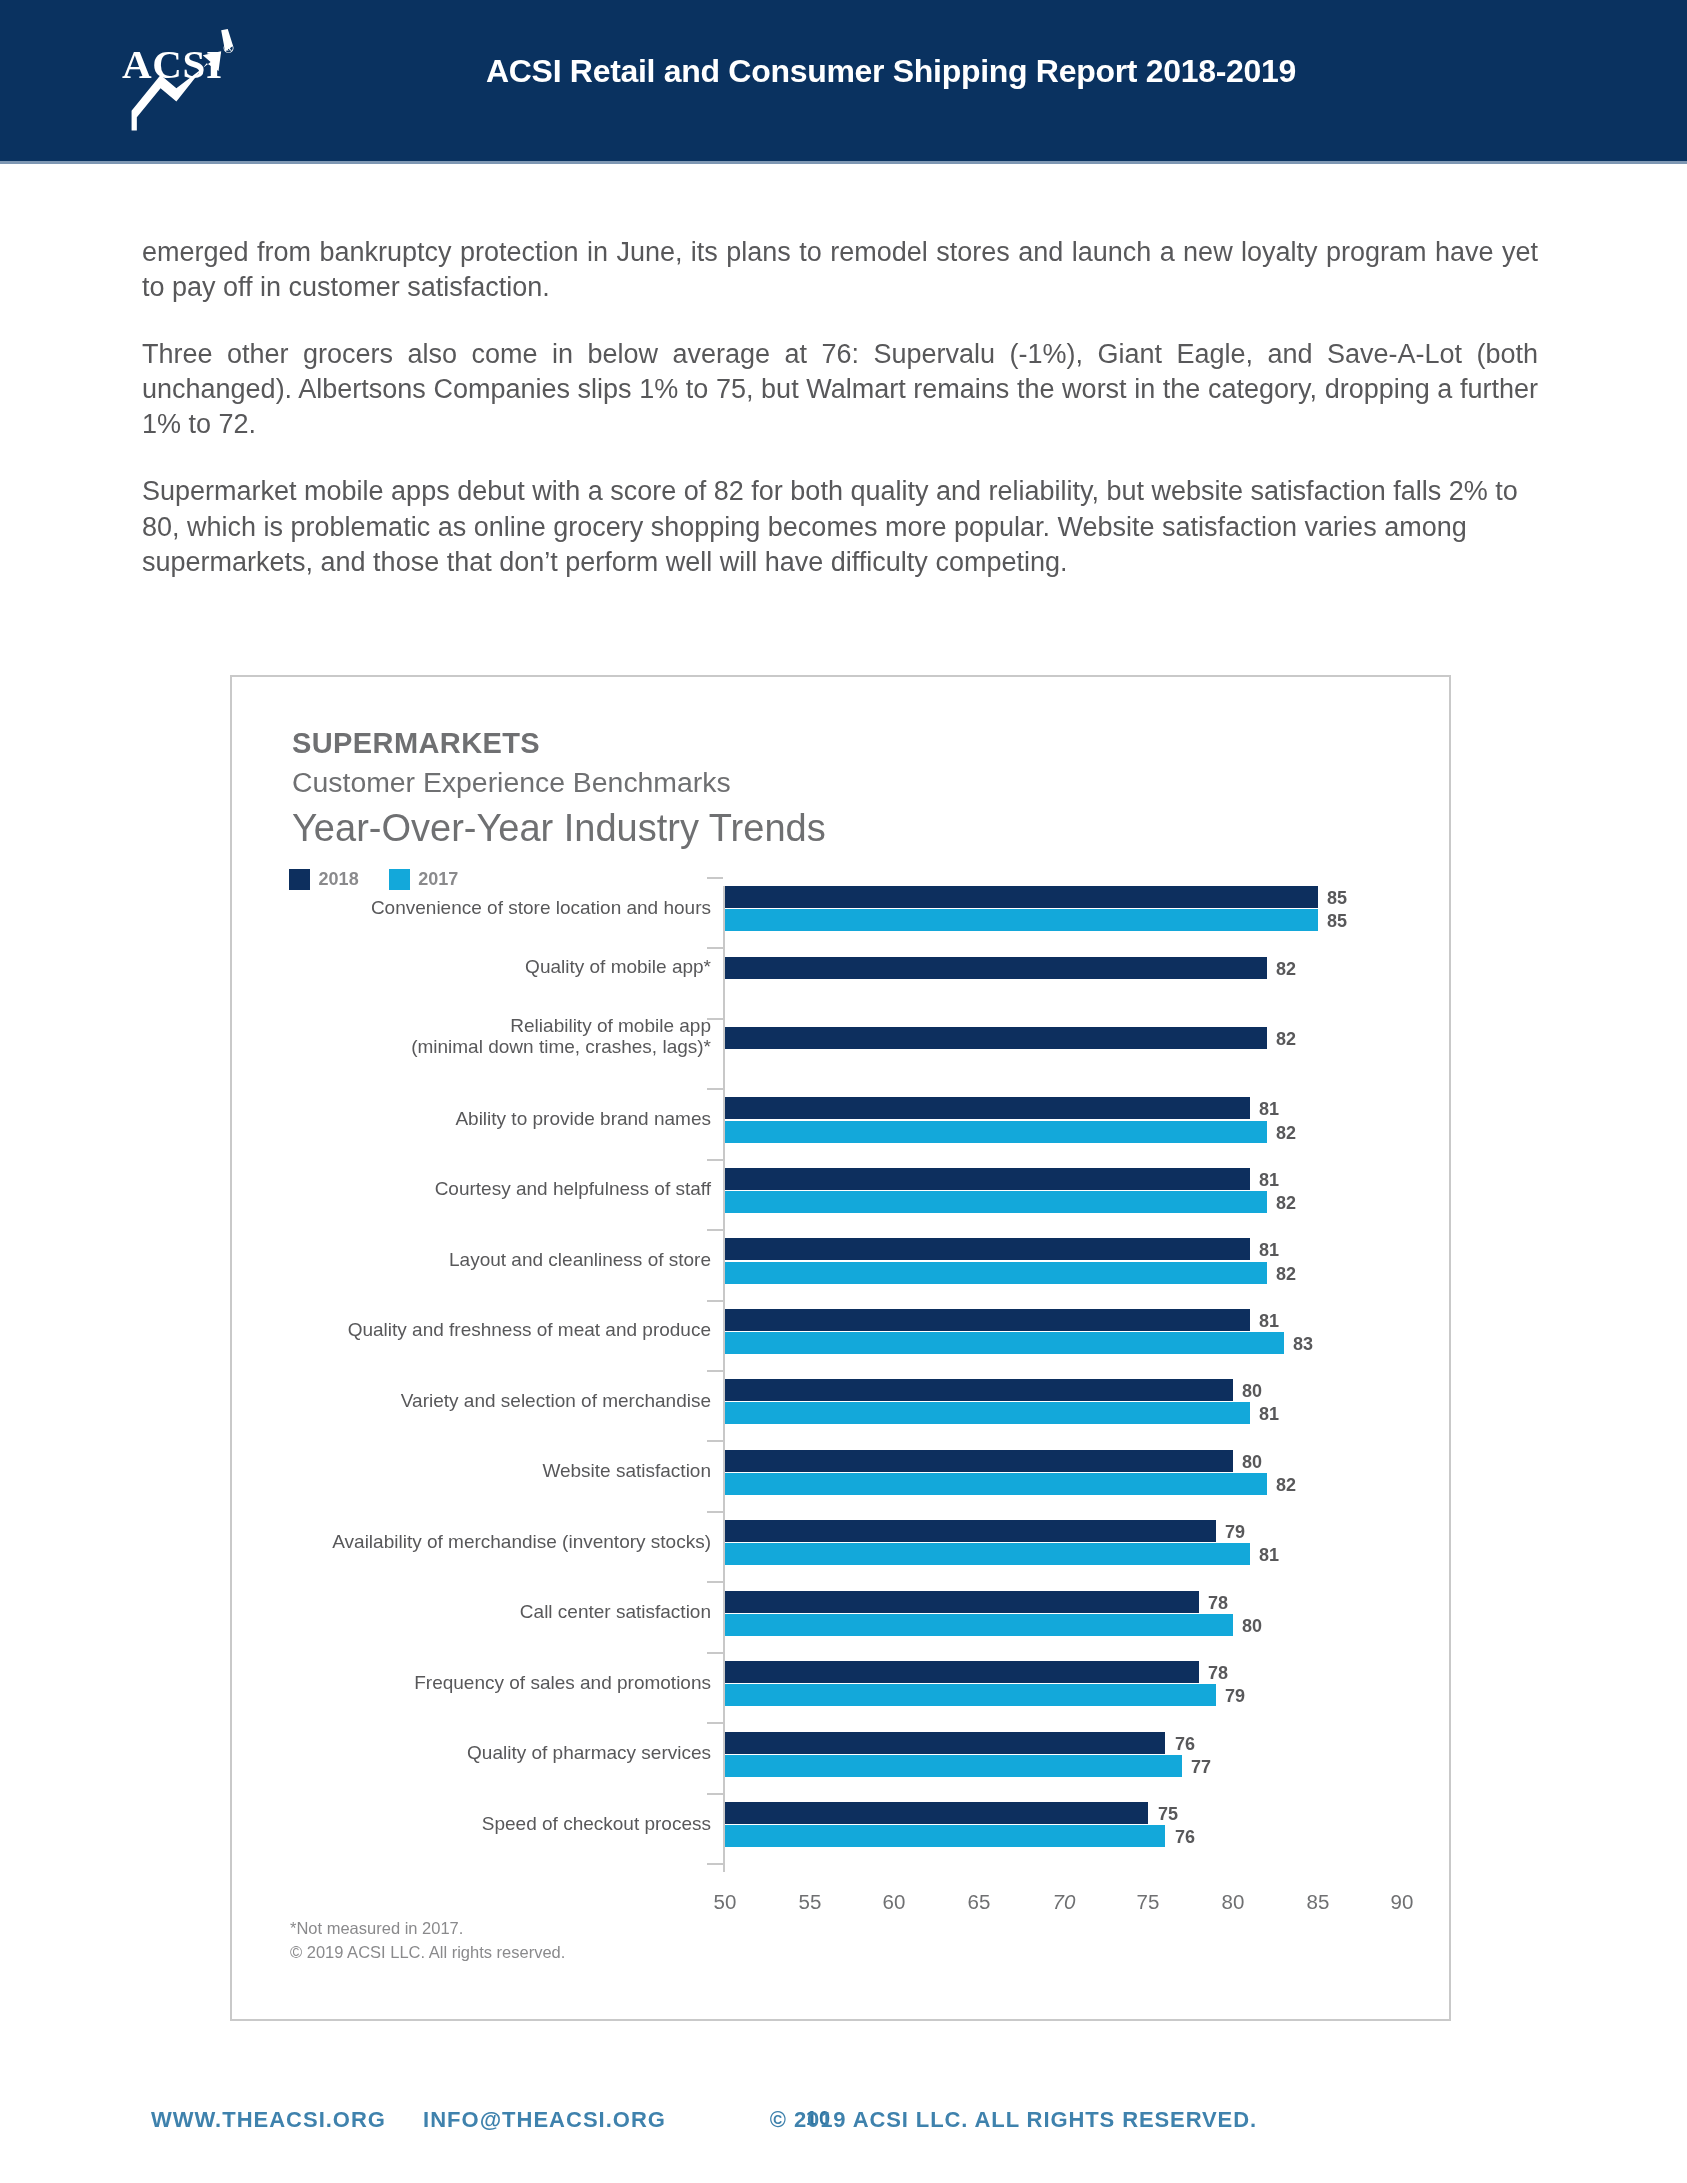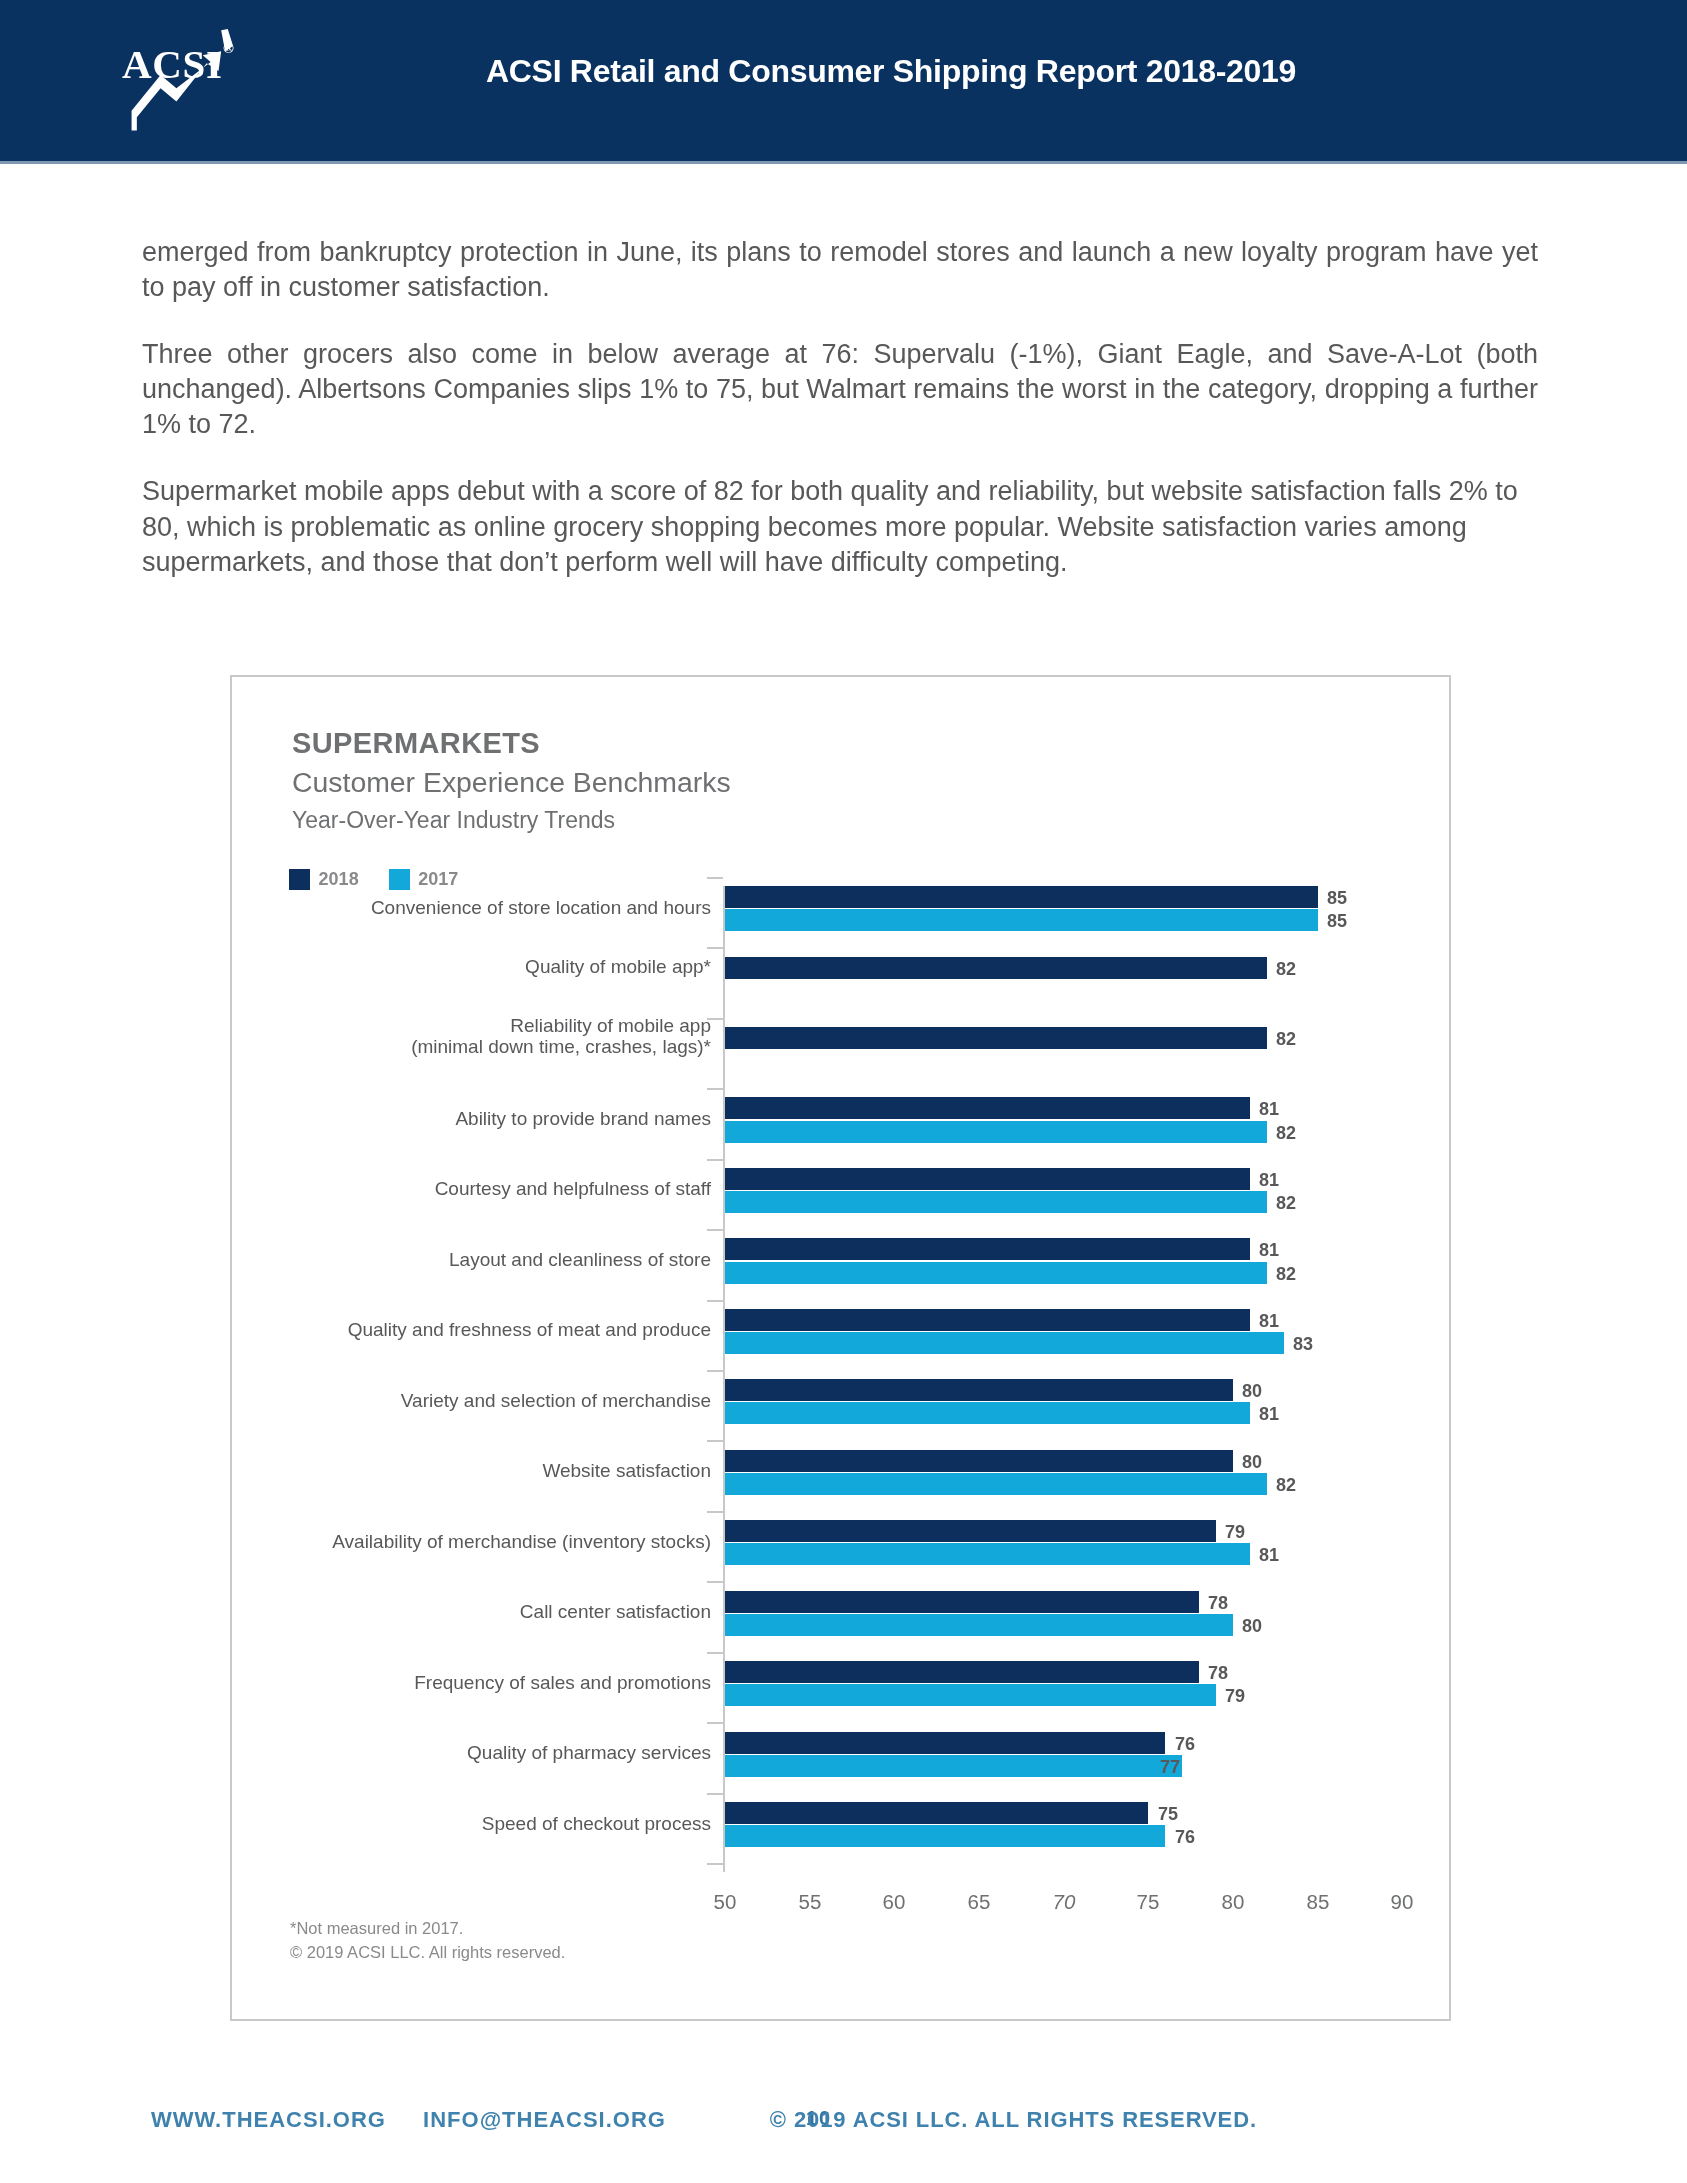--- a/index.html
+++ b/index.html
@@ -60,21 +60,21 @@
   .chart-title1{
     position:absolute;left:60px;top:50px;
     font-size:29px;font-weight:bold;color:#6f7072;letter-spacing:0.4px;
   }
   .chart-title2{
     position:absolute;left:60px;top:89px;
     font-size:28.4px;color:#6f7072;font-weight:normal;
   }
   .chart-title3{
     position:absolute;left:60px;top:130px;
-    font-size:23px;color:#6f7072;font-weight:normal;
+    font-size:38px;color:#6f7072;font-weight:normal;
   }
   .legend{
     position:absolute;left:57px;top:192px;display:flex;align-items:center;
   }
   .legend-item{display:flex;align-items:center;margin-right:30px;}
   .legend-swatch{width:21px;height:21px;display:block;}
   .legend-label{font-size:18px;color:#8a8a8c;font-weight:bold;margin-left:8.6px;}
 
   
   .plot{
@@ -236,21 +236,21 @@
       <div class="row-label" style="top: 995px;">Frequency of sales and promotions</div>
       <div class="bar y2018" style="top: 984px; width: 474px;"></div>
       <div class="bar-value" style="left: 976px; top: 986px;">78</div>
       <div class="bar y2017" style="top: 1007px; width: 491px;"></div>
       <div class="bar-value" style="left: 993px; top: 1009px;">79</div>
       <div class="tick" style="top: 1045px;"></div>
       <div class="row-label" style="top: 1065px;">Quality of pharmacy services</div>
       <div class="bar y2018" style="top: 1055px; width: 440px;"></div>
       <div class="bar-value" style="left: 943px; top: 1057px;">76</div>
       <div class="bar y2017" style="top: 1078px; width: 457px;"></div>
-      <div class="bar-value" style="left: 928px; top: 1080px;">77</div>
+      <div class="bar-value" style="left: 959px; top: 1080px;">77</div>
       <div class="tick" style="top: 1116px;"></div>
       <div class="row-label" style="top: 1136px;">Speed of checkout process</div>
       <div class="bar y2018" style="top: 1125px; width: 423px;"></div>
       <div class="bar-value" style="left: 926px; top: 1127px;">75</div>
       <div class="bar y2017" style="top: 1148px; width: 440px;"></div>
       <div class="bar-value" style="left: 943px; top: 1150px;">76</div>
       <div class="tick" style="top: 1186px;"></div>
       <div class="xtick-label" style="left: 493px;">50</div>
       <div class="xtick-label" style="left: 578px;">55</div>
       <div class="xtick-label" style="left: 662px;">60</div>

